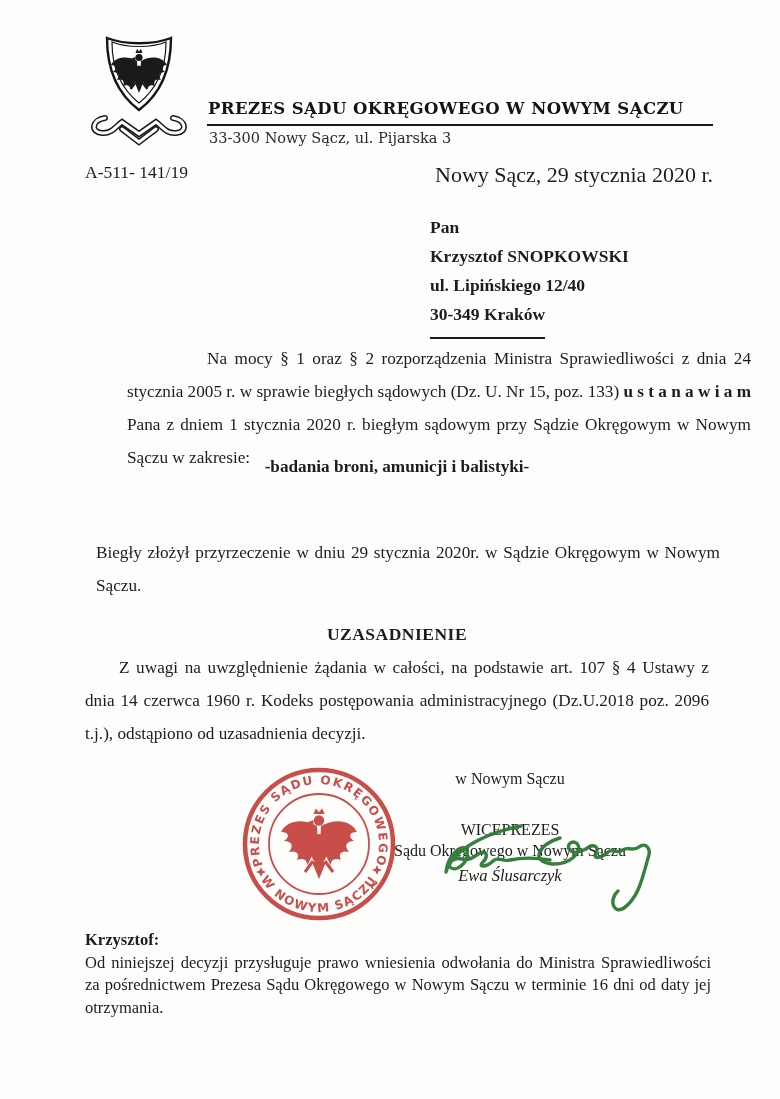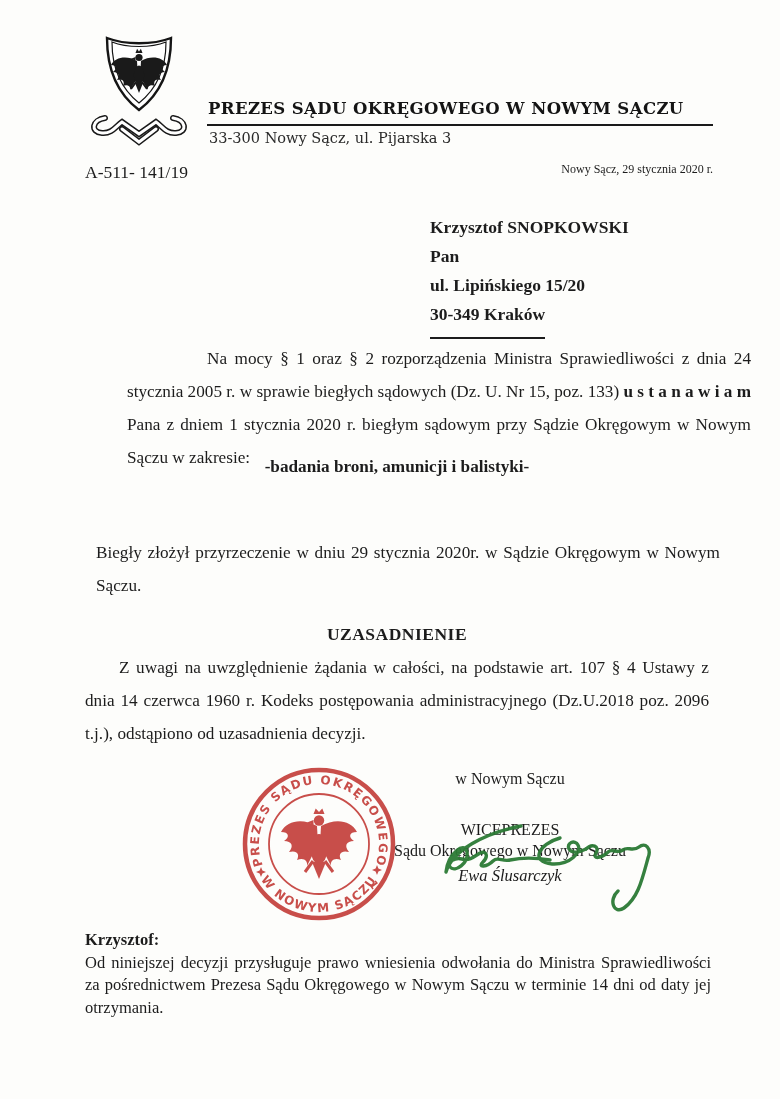--- a/index.html
+++ b/index.html
@@ -19,21 +19,21 @@
     font-weight:bold;font-size:16.5px;letter-spacing:.4px;
     color:#141414;white-space:nowrap;
   }
   .hdr-rule{left:207px;top:124px;width:506px;height:2px;background:#1a1a1a;}
   .hdr-address{
     left:209px;top:130px;width:420px;
     font-family:"DejaVu Serif", serif;
     font-size:14.5px;color:#2a2a2a;white-space:nowrap;
   }
   .ref-number{left:85px;top:162px;font-size:17.5px;}
-  .place-date{left:400px;top:162px;width:313px;text-align:right;font-size:12px;}
+  .place-date{left:400px;top:162px;width:313px;text-align:right;font-size:22px;}
   
   .addressee{left:430px;top:213px;font-size:17.5px;font-weight:bold;line-height:29px;}
   .addressee .city{display:inline-block;border-bottom:2px solid #1c1c1c;padding-bottom:8px;}
   
   .bodytext{font-size:17.2px;line-height:33px;text-align:justify;}
   .p1{left:85px;top:342px;width:624px;text-indent:80px;margin-left:42px;}
   .emph{font-weight:bold;}
   .specialty{left:85px;top:457px;width:624px;text-align:center;font-weight:bold;font-size:17.2px;}
   .period{left:85px;top:487px;width:624px;font-size:17.2px;}
   .oath{left:96px;top:536px;width:624px;}
@@ -83,23 +83,23 @@
   </svg>
 
   <div class="abs hdr-title">PREZES SĄDU OKRĘGOWEGO W NOWYM SĄCZU</div>
   <div class="abs hdr-rule"></div>
   <div class="abs hdr-address">33-300 Nowy Sącz, ul. Pijarska 3</div>
 
   <div class="abs ref-number">A-511- 141/19</div>
   <div class="abs place-date">Nowy Sącz, 29 stycznia 2020 r.</div>
 
   <div class="abs addressee">
+    <div>Pan</div>
     <div>Krzysztof SNOPKOWSKI</div>
-    <div>Pan</div>
-    <div>ul. Lipińskiego 15/20</div>
+    <div>ul. Lipińskiego 12/40</div>
     <div><span class="city">30-349 Kraków</span></div>
   </div>
 
   <div class="abs bodytext p1"><span>Na mocy § 1 oraz § 2 rozporządzenia Ministra Sprawiedliwości z dnia 24 stycznia 2005 r. w sprawie biegłych sądowych (Dz. U. Nr 15, poz. 133) </span><span class="emph">u s t a n a w i a m</span><span> Pana z dniem 1 stycznia 2020 r. biegłym sądowym przy Sądzie Okręgowym w Nowym Sączu w zakresie:</span></div>
 
   <div class="abs specialty">-badania broni, amunicji i balistyki-</div>
   <div class="abs bodytext oath">Biegły złożył przyrzeczenie w dniu 29 stycznia 2020r. w Sądzie Okręgowym w Nowym Sączu.</div>
 
   <div class="abs uzas-head">UZASADNIENIE</div>
   <div class="abs bodytext justif">Z uwagi na uwzględnienie żądania w całości, na podstawie art. 107 § 4 Ustawy z dnia 14 czerwca 1960 r. Kodeks postępowania administracyjnego (Dz.U.2018 poz. 2096 t.j.), odstąpiono od uzasadnienia decyzji.</div>
@@ -145,15 +145,15 @@
 
   <svg class="abs sig-svg" width="240" height="115" viewBox="424 808 240 115">
     <g fill="none" stroke="#2b7a35" stroke-width="3.4" stroke-linecap="round" stroke-linejoin="round" opacity="0.95">
       <path d="M521,826 C484,833 452,851 446,872 C448,853 465,841 467,852 C469,863 455,873 450,867 C447,862 455,857 462,859 C470,861 475,856 480,853 C486,850 489,856 483,862 C477,868 487,867 493,861 C498,856 502,862 510,860 C524,857 538,858 550,860"></path>
       <path d="M560,838 C538,844 530,862 552,864 C570,865 582,852 578,845 C575,839 566,843 569,849 C572,854 580,852 586,849"></path>
       <path d="M586,849 C592,843 600,846 596,853 C592,860 602,858 608,852 C612,848 617,854 623,850 C627,846 633,852 639,847 C645,842 652,848 648,858 C642,880 638,898 624,908 C614,915 608,900 618,891"></path>
     </g>
   </svg>
 
   <div class="abs pouczenie-head">Krzysztof:</div>
-  <div class="abs pouczenie-text">Od niniejszej decyzji przysługuje prawo wniesienia odwołania do Ministra Sprawiedliwości za pośrednictwem Prezesa Sądu Okręgowego w Nowym Sączu w terminie 14 dni od daty jej otrzymania.</div>
+  <div class="abs pouczenie-text">Od niniejszej decyzji przysługuje prawo wniesienia odwołania do Ministra Sprawiedliwości za pośrednictwem Prezesa Sądu Okręgowego w Nowym Sączu w terminie 16 dni od daty jej otrzymania.</div>
 
 </div>
 
 </body></html>

